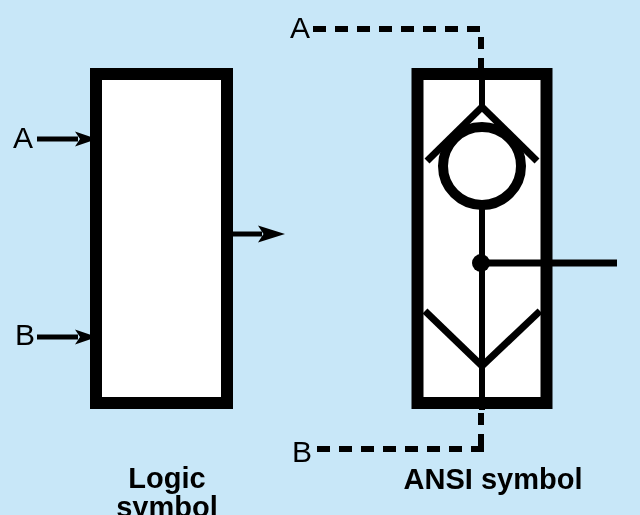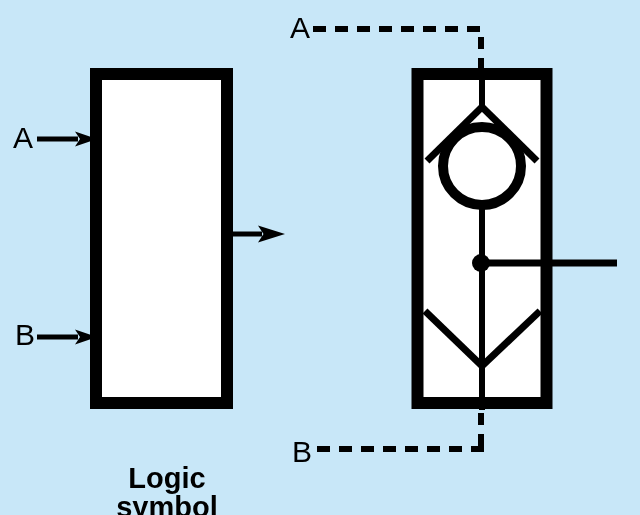--- a/index.html
+++ b/index.html
@@ -107,13 +107,14 @@
   <span class="label" style="left:13px;top:123px">A</span>
 
   <span class="label" style="left:15px;top:320px">B</span>
 
   <span class="label" style="left:290px;top:13px">A</span>
 
   <span class="label" style="left:292px;top:437px">B</span>
 
   <span class="caption" style="left:77px;top:464px">Logic symbol</span>
 
+  <span class="caption" style="left:403px;top:465px">ANSI symbol</span>
 </div>
 
 </body></html>

